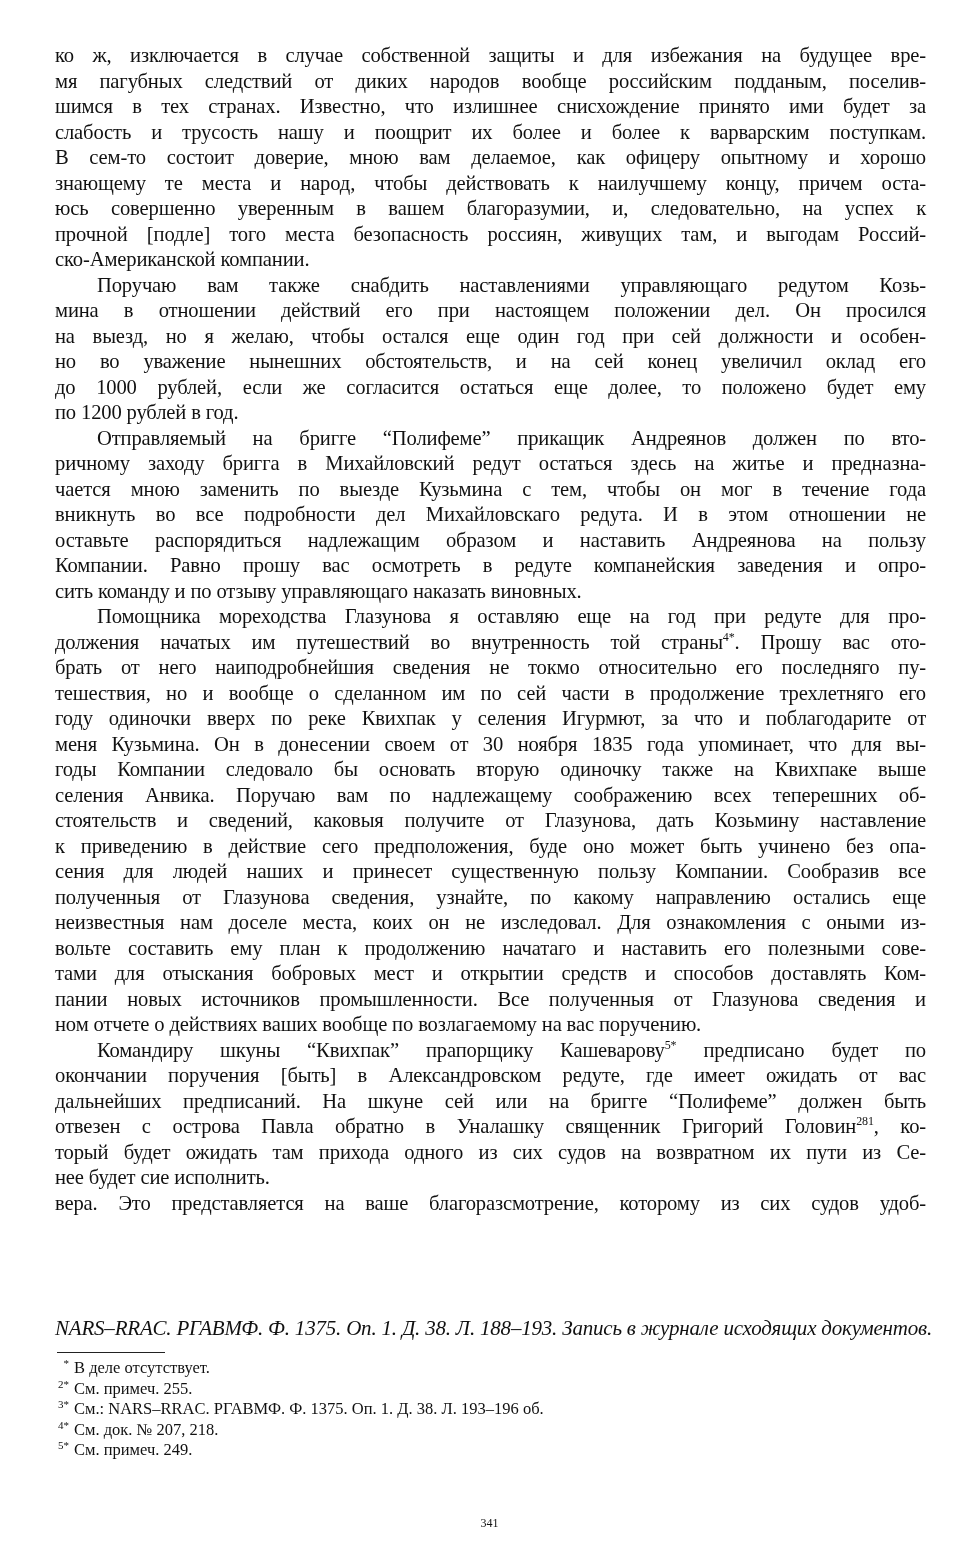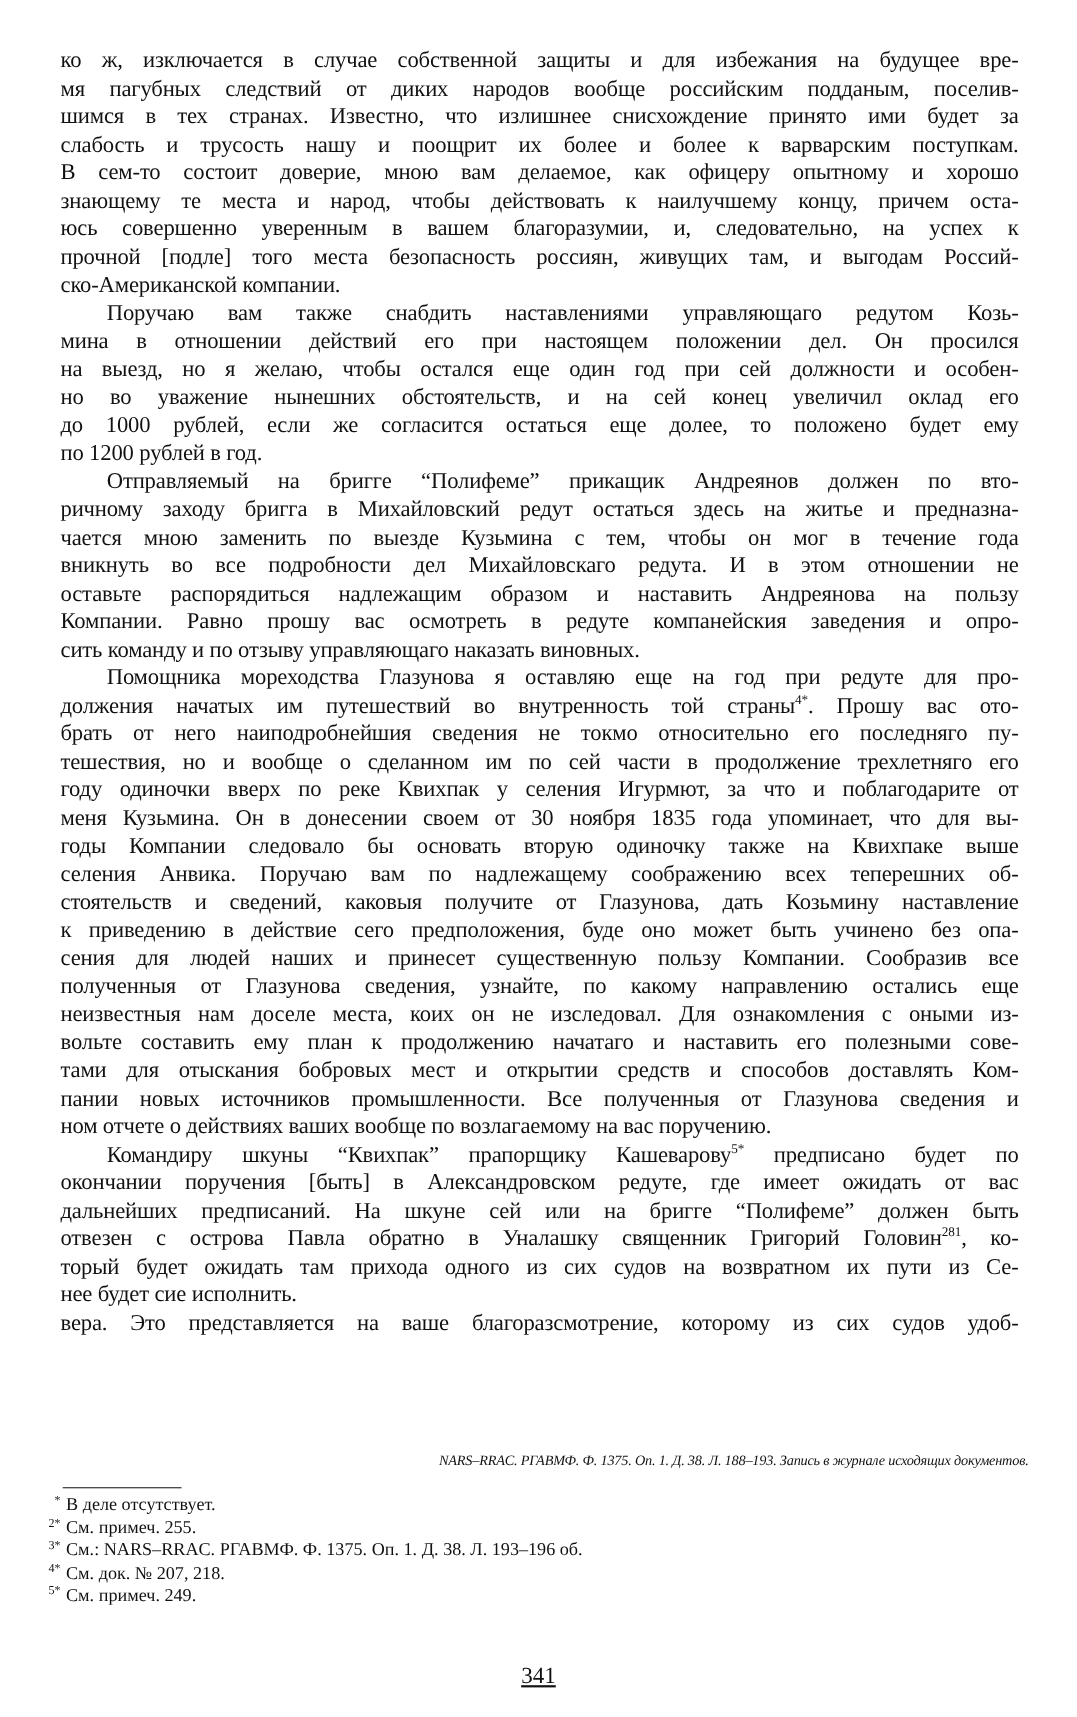--- a/index.html
+++ b/index.html
@@ -14,32 +14,32 @@
     font-size: 20.6px; line-height: 25.5px; text-align: justify;
     letter-spacing: -0.15px;
   }
   .body-text p { margin: 0; }
   .body-text .line { display: block; text-align: justify; text-align-last: justify; white-space: nowrap; }
   .body-text .line.last { text-align-last: left; }
   .body-text .line.indent { padding-left: 42px; }
   sup { font-size: 12px; line-height: 0; vertical-align: 8px; }
   .source {
     position: absolute; left: 55px; top: 1318px; width: 880px;
-    font-style: italic; font-size: 13px; line-height: 20px; letter-spacing: -0.2px; text-align: right;
+    font-style: italic; font-size: 21px; line-height: 20px; letter-spacing: -0.2px;
   }
   .rule { position: absolute; left: 57px; top: 1352px; width: 108px; height: 0; border-top: 1.3px solid #222; }
   .footnotes {
-    position: absolute; left: 41px; top: 1358px; width: 800px;
+    position: absolute; left: 55px; top: 1358px; width: 800px;
     font-size: 16.5px; line-height: 20.5px;
   }
   .fn { display: block; white-space: nowrap; }
   .fn .mark { display: inline-block; width: 14px; text-align: right; margin-right: 5px; font-size: 11px; vertical-align: 6px; line-height: 0; }
   .page-number {
     position: absolute; left: 0; width: 979px; top: 1512px; text-align: center;
-    font-size: 21px; line-height: 22px; text-decoration: underline;
+    font-size: 12px; line-height: 22px;
   }
 </style>
 </head>
 <body>
 
 <div class="page">
   <div class="body-text" id="body-text">
       <p>
         <span class="line">ко ж, изключается в случае собственной защиты и для избежания на будущее вре-</span>
         <span class="line">мя пагубных следствий от диких народов вообще российским подданым, поселив-</span>

